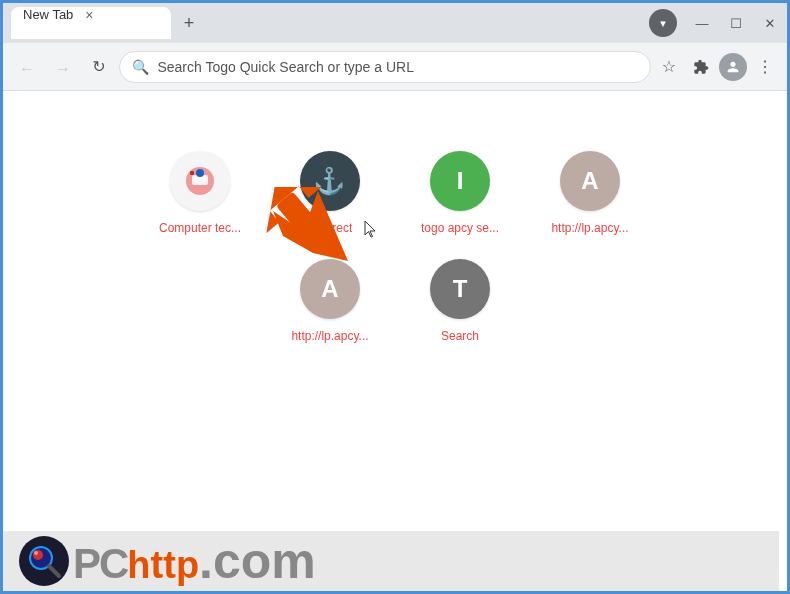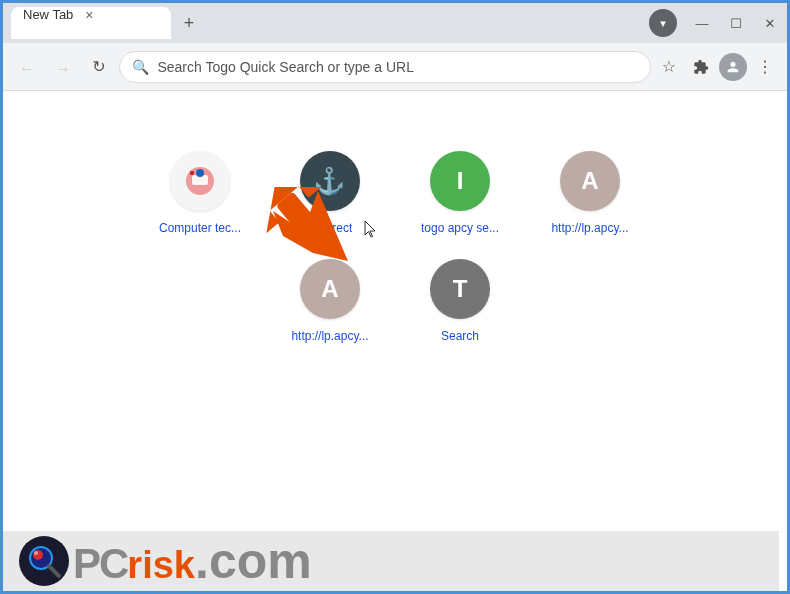--- a/index.html
+++ b/index.html
@@ -175,21 +175,21 @@
       align-items: center;
       justify-content: center;
       font-size: 26px;
       font-weight: bold;
       color: white;
       overflow: hidden;
       box-shadow: 0 1px 3px rgba(0,0,0,0.12);
     }
     .shortcut-label {
       font-size: 12px;
-      color: #1d4ed8;
+      color: #ef4444;
       text-align: center;
       max-width: 90px;
       overflow: hidden;
       text-overflow: ellipsis;
       white-space: nowrap;
     }
 
     
     .icon-computer-tec { background: #f5f5f5; }
     .icon-redirect { background: #37474f; }
@@ -392,17 +392,17 @@
     <div class="pcrisk-circle" style="width:50px;height:50px;">
       <svg width="38" height="38" viewBox="0 0 38 38">
         <circle cx="16" cy="16" r="11" fill="#1a237e" stroke="#2196f3" stroke-width="2"></circle>
         <circle cx="13" cy="13" r="5" fill="#d32f2f"></circle>
         <circle cx="11" cy="11" r="2" fill="#ef9a9a"></circle>
         <line x1="24" y1="24" x2="34" y2="34" stroke="#555" stroke-width="4" stroke-linecap="round"></line>
       </svg>
     </div>
     <div style="display:flex; align-items:baseline;">
       <span class="pcrisk-text pcrisk-pc" style="font-size:42px; font-weight:900; color:#888; letter-spacing:-2px;">PC</span>
-      <span class="pcrisk-text pcrisk-risk" style="font-size:38px; font-weight:900; color:#e65100;">risk</span>
+      <span class="pcrisk-text pcrisk-risk" style="font-size:38px; font-weight:900; color:#e65100;">http</span>
       <span class="pcrisk-dot-com" style="font-size:50px; font-weight:900; color:#888;">.com</span>
     </div>
   </div>
 </div>
 
 </body></html>

